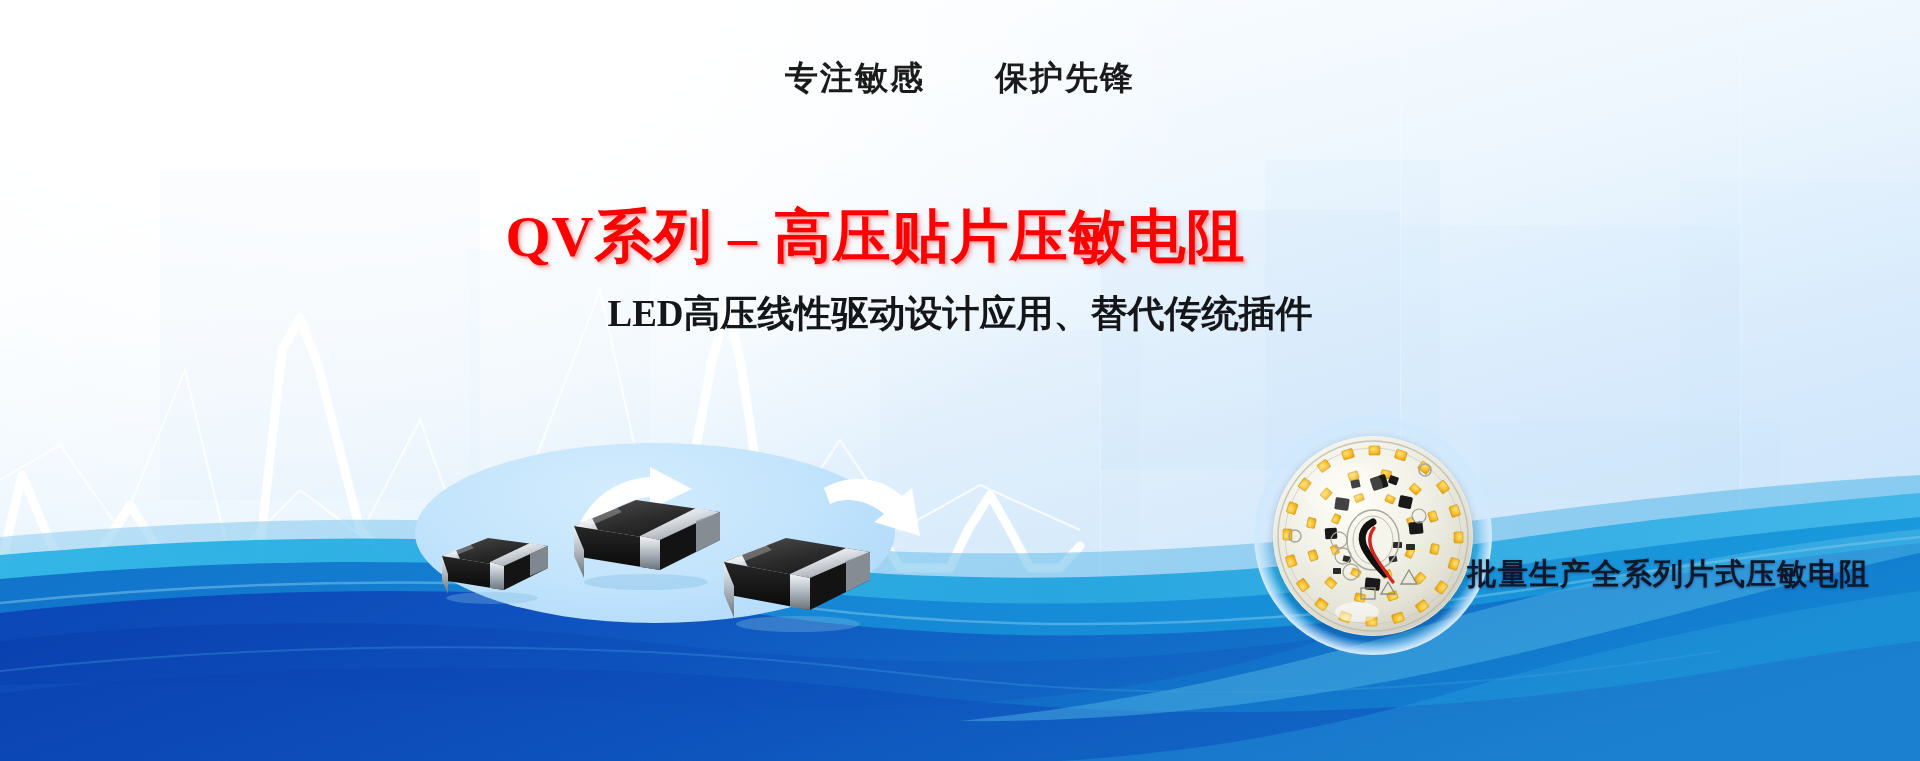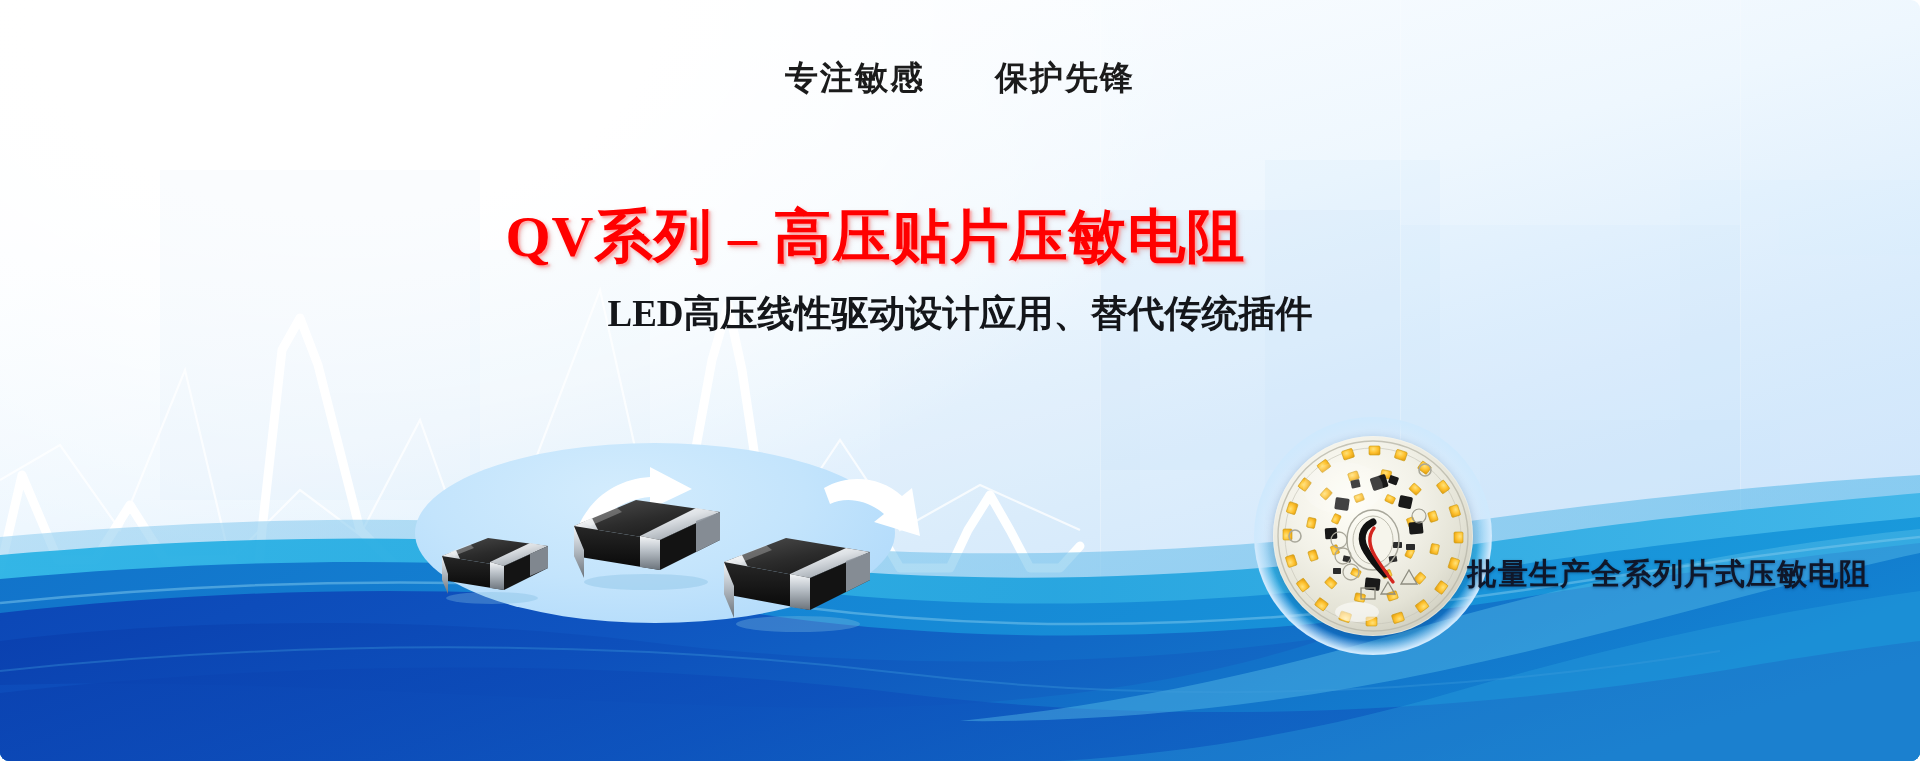--- a/index.html
+++ b/index.html
@@ -9,21 +9,20 @@
     background: #ffffff;
   }
   #banner {
     position: relative;
     width: 1920px;
     height: 761px;
     overflow: hidden;
     font-family: "Liberation Serif", "DejaVu Serif", serif;
     background: #ffffff;
     user-select: none;
-    border-radius: 9px;
   }
 
   
   .bg-base {
     position: absolute;
     inset: 0;
     background:
       radial-gradient(ellipse 1400px 900px at 18% 2%, #ffffff 0%, #ffffff 22%, rgba(255,255,255,0) 62%),
       linear-gradient(165deg, #ffffff 0%, #fbfdff 18%, #eef7fe 42%, #dcedfc 62%, #cfe6fb 80%, #c5e1fa 100%);
   }

